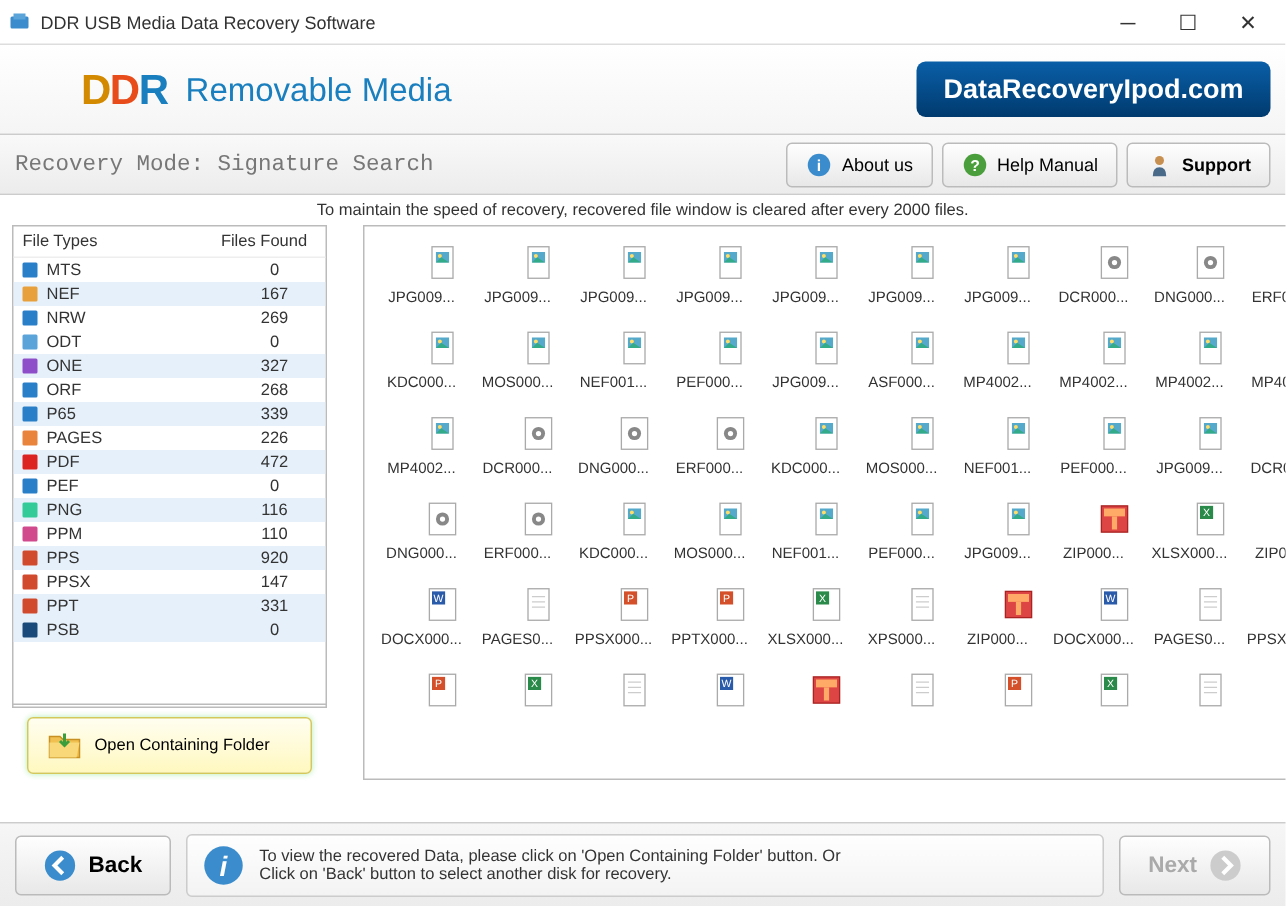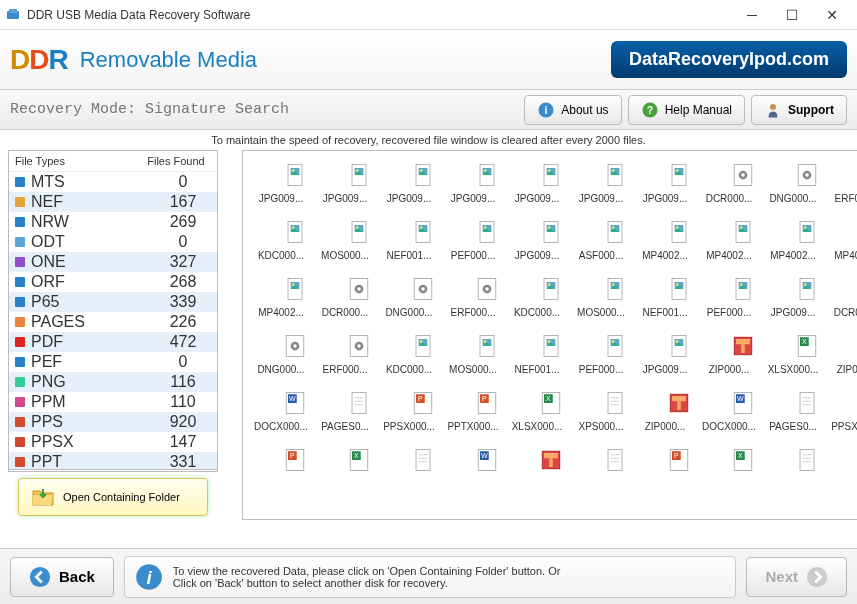--- a/index.html
+++ b/index.html
@@ -5,21 +5,21 @@
 * { box-sizing: border-box; margin: 0; padding: 0; font-family: Tahoma, Arial, sans-serif; }
 body { background: #fff; width: 857px; height: 604px; overflow: hidden; }
 
 .titlebar { height: 30px; background: #fff; border-bottom: 1px solid #ddd; display: flex; align-items: center; padding: 0 5px; }
 .titlebar .icon-app { width: 16px; height: 16px; margin-right: 6px; }
 .titlebar .title { font-size: 12px; color: #333; flex: 1; }
 .titlebar .win-btn { width: 40px; height: 29px; display: flex; align-items: center; justify-content: center; cursor: pointer; font-size: 14px; color: #333; }
 
 .header { height: 60px; background: linear-gradient(#fff, #f5f5f5); border-bottom: 1px solid #ccc; display: flex; align-items: center; padding: 0 10px; }
 .logo { display: flex; align-items: center; }
-.logo-ddr { font-weight: bold; font-size: 28px; letter-spacing: -1px; margin-right: 12px; }
+.logo-ddr { font-weight: bold; font-size: 28px; letter-spacing: -1px; margin-right: 12px; margin-left: 44px; }
 .logo-ddr .d1 { color: #d48a00; }
 .logo-ddr .d2 { color: #e84c1a; }
 .logo-ddr .r { color: #1a7fbf; }
 .logo-sub { color: #1a7fbf; font-size: 22px; font-weight: 500; }
 .brand-pill { margin-left: auto; background: linear-gradient(#0a5fa8, #003a6e); color: #fff; padding: 8px 18px; border-radius: 6px; font-size: 18px; font-weight: bold; }
 
 .mode-bar { height: 40px; background: linear-gradient(#f9f9f9, #ececec); border-bottom: 1px solid #ccc; display: flex; align-items: center; padding: 0 10px; gap: 48px; }
 .mode-label { font-size: 15px; color: #777; font-family: "Courier New", monospace; }
 .mode-bar .btns { margin-left: auto; display: flex; gap: 6px; }
 .toolbar-btn { display: flex; align-items: center; gap: 6px; padding: 5px 12px; background: linear-gradient(#fefefe, #e8e8e8); border: 1px solid #bbb; border-radius: 4px; font-size: 12px; cursor: pointer; }
@@ -27,21 +27,21 @@
 .toolbar-btn.support { font-weight: bold; }
 
 .info-strip { text-align: center; font-size: 11px; color: #333; padding: 4px; }
 
 .main { display: flex; padding: 0 8px; gap: 24px; }
 .left-panel { width: 210px; border: 1px solid #bbb; background: #fff; display: flex; flex-direction: column; }
 .left-panel .hdr { display: flex; padding: 4px 6px; font-size: 11px; color: #333; border-bottom: 1px solid #eee; }
 .left-panel .hdr .c1 { flex: 1; }
 .left-panel .hdr .c2 { width: 70px; text-align: center; margin-left: 40px; }
 .left-panel .rows { flex: 1; overflow-y: auto; }
-.ft-row { display: flex; align-items: center; padding: 1px 4px; font-size: 16px; justify-content: space-between; }
+.ft-row { display: flex; align-items: center; padding: 1px 4px; font-size: 11px; justify-content: space-between; }
 .ft-row.alt { background: #e6f0fa; }
 .ft-row .icon { width: 14px; height: 14px; margin-right: 4px; display: flex; align-items: center; justify-content: center; }
 .ft-row .icon svg { width: 12px; height: 12px; }
 .ft-row .name { flex: 1; color: #333; }
 .ft-row .count { width: 60px; text-align: center; color: #333; }
 
 .open-folder-btn { margin: 6px auto; display: flex; align-items: center; gap: 8px; padding: 6px 12px; background: linear-gradient(#fffef0, #fff8c0); border: 1px solid #d4c85a; border-radius: 4px; font-size: 11px; cursor: pointer; box-shadow: 0 0 4px rgba(0,200,0,0.3); width: 190px; }
 .open-folder-btn svg { width: 24px; height: 24px; }
 
 .right-panel { flex: 1; border: 1px solid #bbb; background: #fff; position: relative; display: flex; }

